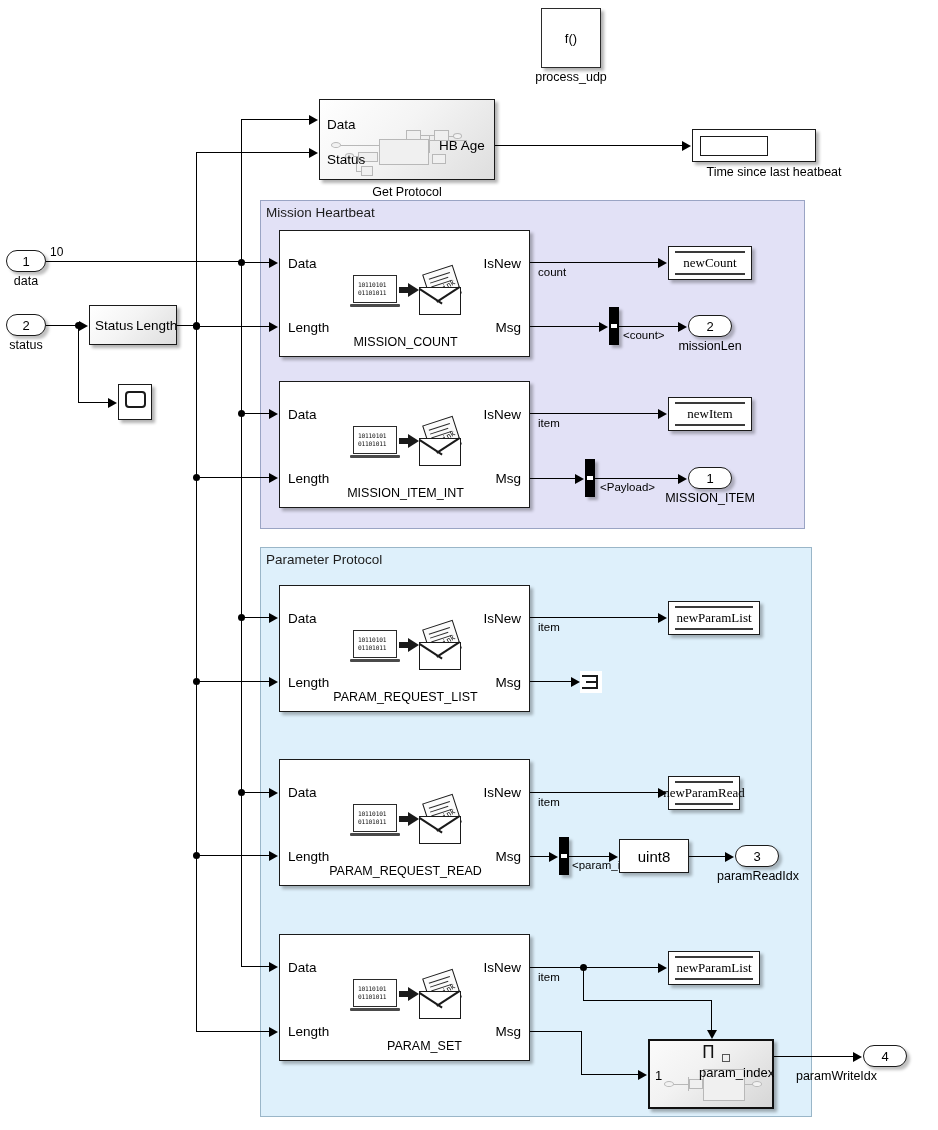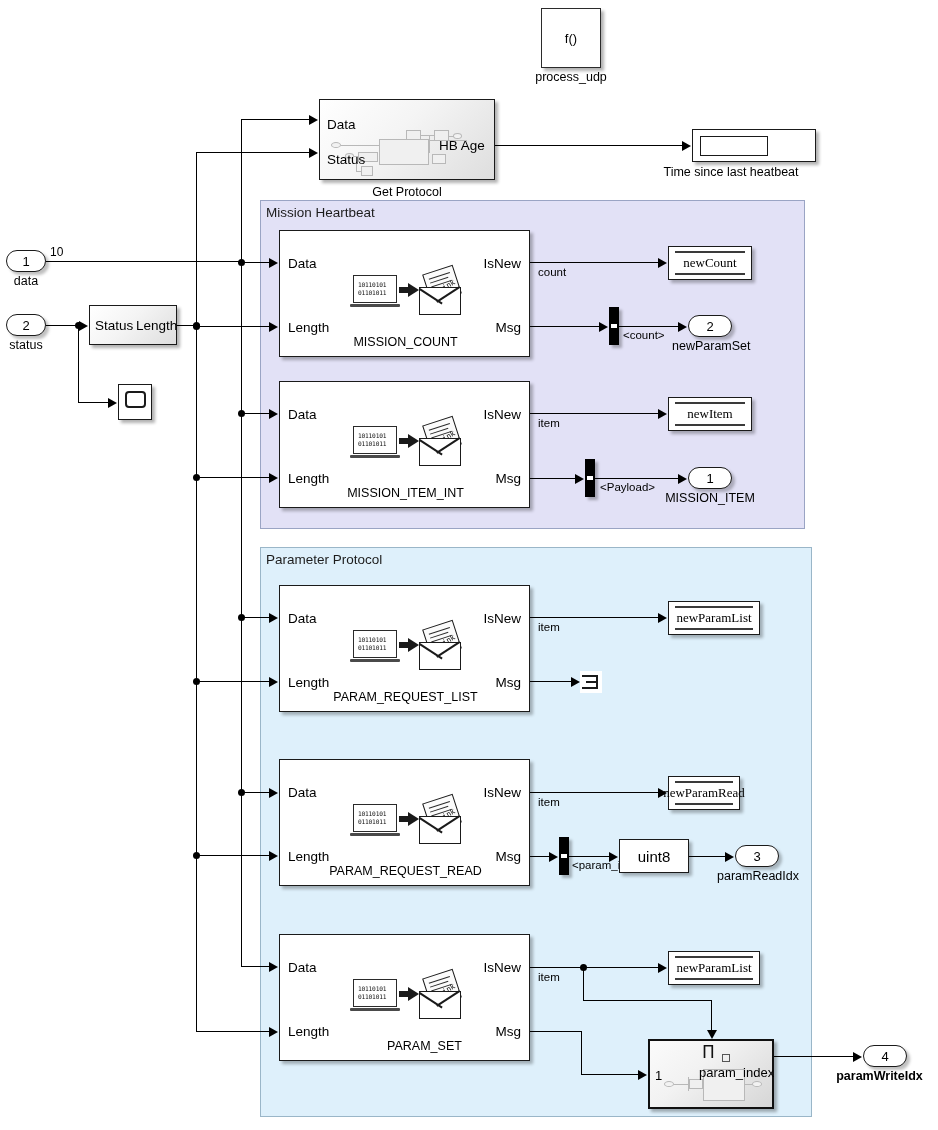--- a/index.html
+++ b/index.html
@@ -350,21 +350,21 @@
     <div class="sub-inner-box" style="left:112px; top:54px; width:14px; height:10px;"></div>
     <span class="port-label" style="left:7px; top:17px;">Data</span>
     <span class="port-label" style="left:7px; top:52px;">Status</span>
     <span class="port-label" style="left:119px; top:38px;">HB Age</span>
   </div>
   <div class="block-caption" style="left:337px; top:185px; width:140px;">Get Protocol</div>
 
   <div class="display" style="left:692px; top:129px; width:124px; height:33px;">
     <div class="display-field" style="left:7px; top:6px; width:68px; height:20px;"></div>
   </div>
-  <div class="block-caption" style="left:653px; top:165px; width:156px;">Time since last heatbeat</div>
+  <div class="block-caption" style="left:696px; top:165px; width:156px;">Time since last heatbeat</div>
 
   <div class="port-block" style="left:6px; top:250px; width:40px; height:22px;">
     <span>1</span>
   </div>
   <div class="port-name" style="left:6px; top:274px; width:40px;">data</div>
   <div class="dim-label" style="left:50px; top:245px;">10</div>
 
   <div class="port-block" style="left:6px; top:314px; width:40px; height:22px;">
     <span>2</span>
   </div>
@@ -417,21 +417,21 @@
   </div>
 
   <div class="busselect" style="left:609px; top:307px; width:10px; height:38px;">
     <div class="busselect-notch" style="top:17px;"></div>
   </div>
   <div class="sig-label" style="left:623px; top:329px;">&lt;count&gt;</div>
 
   <div class="port-block" style="left:688px; top:315px; width:44px; height:22px;">
     <span>2</span>
   </div>
-  <div class="port-name" style="left:672px; top:339px; width:76px;">newParamSet</div>
+  <div class="port-name" style="left:672px; top:339px; width:76px;">missionLen</div>
 
   <div class="decoder" style="left:279px; top:381px; width:251px; height:127px;">
     <span class="port-label" style="left:8px; top:25px;">Data</span>
     <span class="port-label" style="left:8px; top:89px;">Length</span>
     <span class="port-label" style="right:8px; top:25px;">IsNew</span>
     <span class="port-label" style="right:8px; top:89px;">Msg</span>
     <div class="mav-icon" style="left:73px; top:40px; width:110px; height:48px;">
       <div class="laptop-screen" style="left:0px; top:4px; width:44px; height:28px;"></div>
       <div class="bits" style="left:5px; top:10px;">
         <div>10110101</div>
@@ -602,21 +602,21 @@
     <div class="sub-inner-box" style="left:39px; top:38px; width:14px; height:10px;"></div>
     <div class="sub-inner-box" style="left:53px; top:28px; width:42px; height:32px;"></div>
     <div class="sub-inner-line" style="left:95px; top:43px; width:8px; height:1px;"></div>
     <div class="sub-inner-circ" style="left:102px; top:40px; width:10px; height:6px;"></div>
     <span class="trig-label" style="left:49px; top:24px;">param_index</span>
   </div>
 
   <div class="port-block" style="left:863px; top:1045px; width:44px; height:22px;">
     <span>4</span>
   </div>
-  <div class="port-name" style="left:827px; top:1069px; width:105px;font-weight:bold;">paramWriteIdx</div>
+  <div class="port-name" style="left:784px; top:1069px; width:105px;">paramWriteIdx</div>
 
   <div class="wire-h" style="left:46px; top:261px; width:196px;"></div>
 
   <div class="wire-v" style="left:241px; top:119px; height:848px;"></div>
 
   <div class="wire-h" style="left:241px; top:119px; width:68px;"></div>
   <div class="arrow-r" style="left:309px; top:115px;"></div>
 
   <div class="wire-h" style="left:46px; top:325px; width:33px;"></div>
   <div class="junction" style="left:75px; top:322px;"></div>

